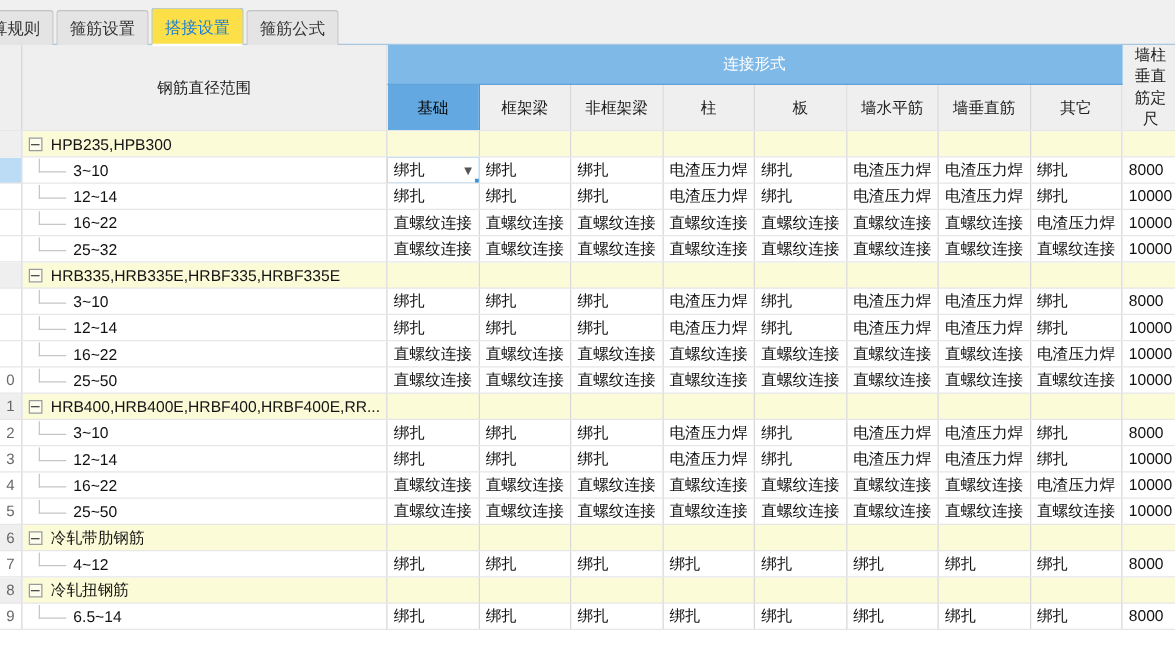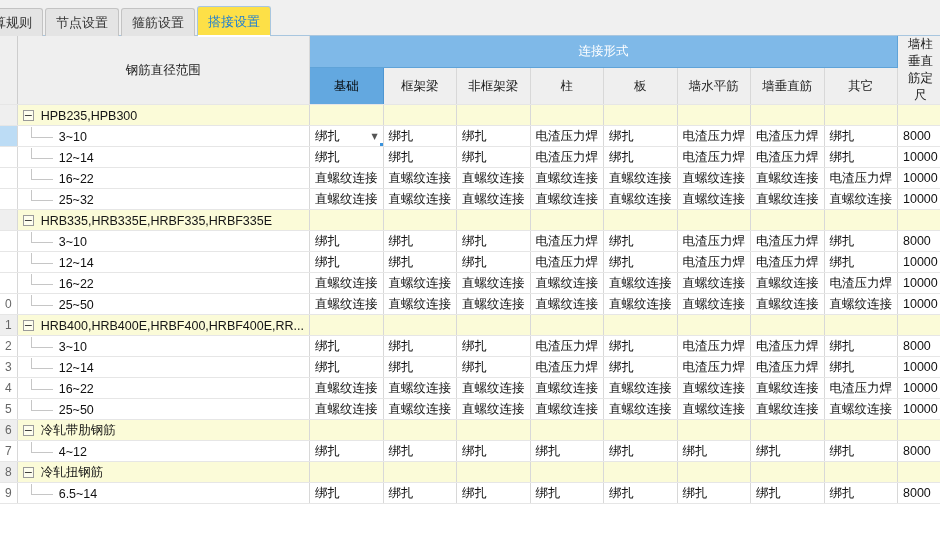--- a/index.html
+++ b/index.html
@@ -165,23 +165,23 @@
   }
 </style>
 </head>
 <body>
 
 <div id="app">
 
   <div class="tabstrip">
     <div class="tabs" id="tabs-container">
         <div class="tab first">算规则</div>
-        <div class="tab">节点设置</div>
         <div class="tab">箍筋设置</div>
         <div class="tab active">搭接设置</div>
+        <div class="tab">箍筋公式</div>
       </div>
   </div>
 
   <div class="gridwrap">
     <table class="grid">
       <colgroup id="grid-colgroup">
         <col style="width:17px">
         <col style="width:268px">
         <col style="width:70px">
         <col style="width:71px">

